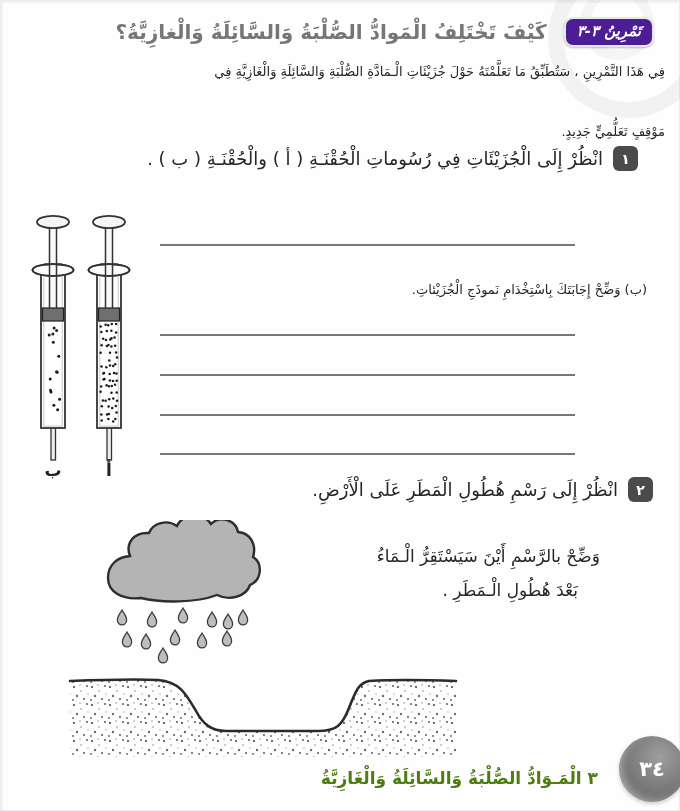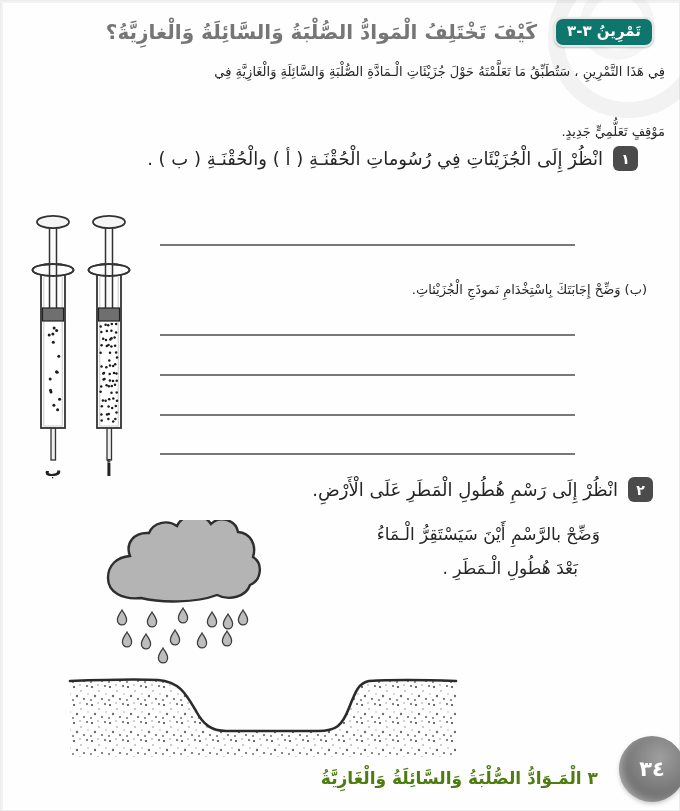--- a/index.html
+++ b/index.html
@@ -12,23 +12,23 @@
     direction:rtl;
   }
   
   .swirl{position:absolute;right:-28px;top:-42px;width:128px;height:128px;border-radius:50%;
     border:16px solid rgba(170,170,170,.14);}
   .swirl2{position:absolute;right:26px;top:-14px;width:54px;height:54px;border-radius:50%;
     border:10px solid rgba(170,170,170,.10);}
   
   .header{position:absolute;top:12px;right:26px;display:flex;align-items:center;gap:9px;}
   .ex-badge{
-    background:#0f766e;color:#fff;font-weight:bold;font-size:15px;
+    background:#4c1d95;color:#fff;font-weight:bold;font-size:15px;
     padding:3px 11px 5px;border-radius:9px;border:2px solid #e8e8e8;
-    box-shadow:0 1px 2px rgba(0,0,0,.25);white-space:nowrap;
+    box-shadow:0 1px 2px rgba(0,0,0,.25);white-space:nowrap;font-style:italic;
   }
   .title{margin:8px;font-size:20px;font-weight:bold;color:#767676;white-space:nowrap;}
   
   .txt{position:absolute;font-size:13px;color:#262626;white-space:nowrap;}
   .intro1{top:64px;right:15px;}
   .intro2{top:100px;right:15px;margin-top:24px;}
   .qrow{position:absolute;display:flex;align-items:center;gap:10px;}
   .q1row{top:146px;right:42px;}
   .q2row{top:477px;right:27px;}
   .qnum{
@@ -40,21 +40,21 @@
   .parta{top:202px;right:18px;}
   .partb{top:282px;right:33px;}
   .ansline{position:absolute;left:160px;width:415px;height:0;border-bottom:2px solid #787878;}
   .ln1{top:244px;} .ln2{top:334px;} .ln3{top:374px;} .ln4{top:414px;} .ln5{top:453px;}
   
   .syr{position:absolute;top:213px;width:56px;height:250px;}
   .syrB{left:25px;} .syrA{left:81px;}
   .syrlabel{position:absolute;top:460px;width:56px;text-align:center;
     font-size:17px;font-weight:bold;color:#222;}
   
-  .q2sub{position:absolute;top:524px;right:80px;text-align:right;font-size:17px;color:#262626;}
+  .q2sub{position:absolute;top:546px;right:80px;text-align:right;font-size:17px;color:#262626;}
   .q2sub .l2{margin-top:14px;padding-right:22px;white-space:nowrap;}
   .q2sub .l1{white-space:nowrap;}
   
   .cloudbox{position:absolute;left:95px;top:520px;}
   .groundbox{position:absolute;left:58px;top:666px;}
   
   .pagecircle{
     position:absolute;left:619px;top:736px;width:66px;height:66px;border-radius:50%;
     background:radial-gradient(circle at 62% 32%, #9e9e9e 0%, #787878 55%, #646464 100%);
     box-shadow:inset 5px -3px 8px -3px rgba(255,255,255,.45), 0 2px 4px rgba(0,0,0,.2);

